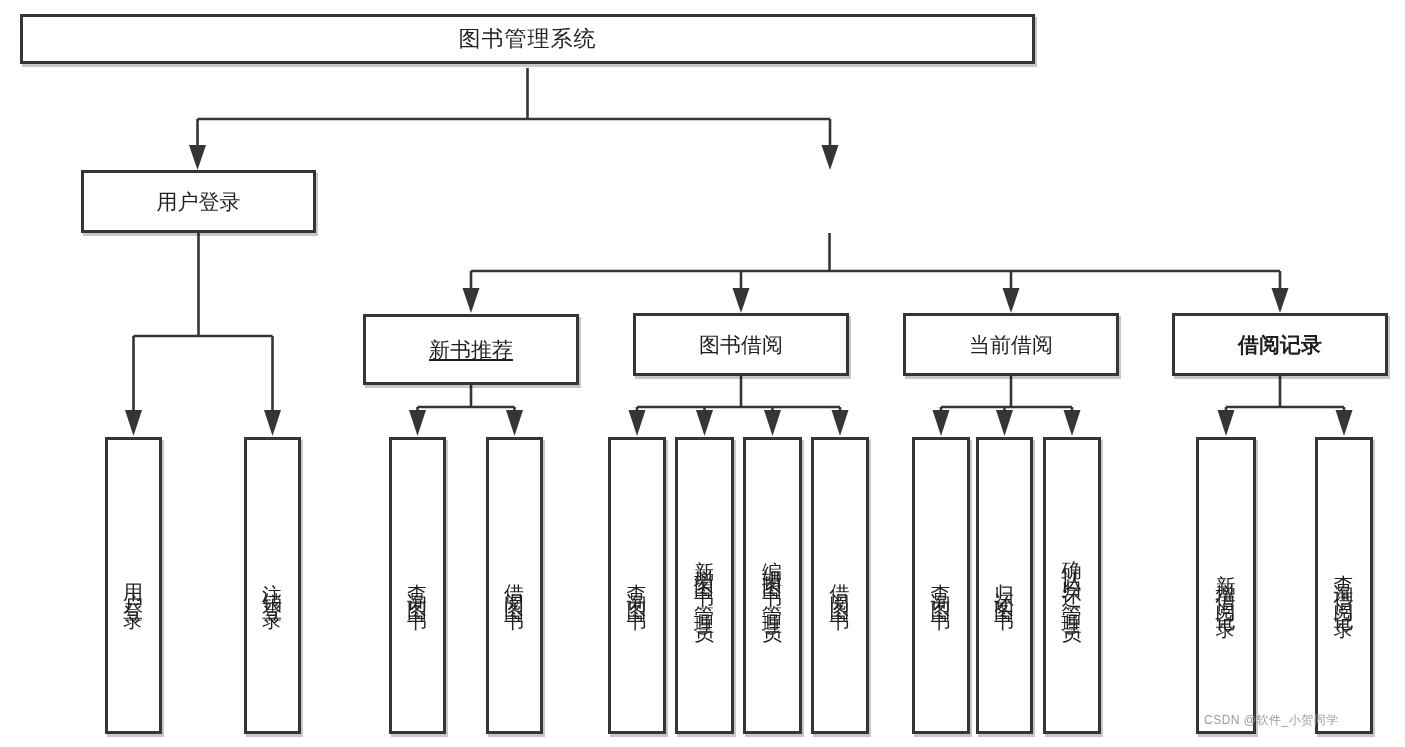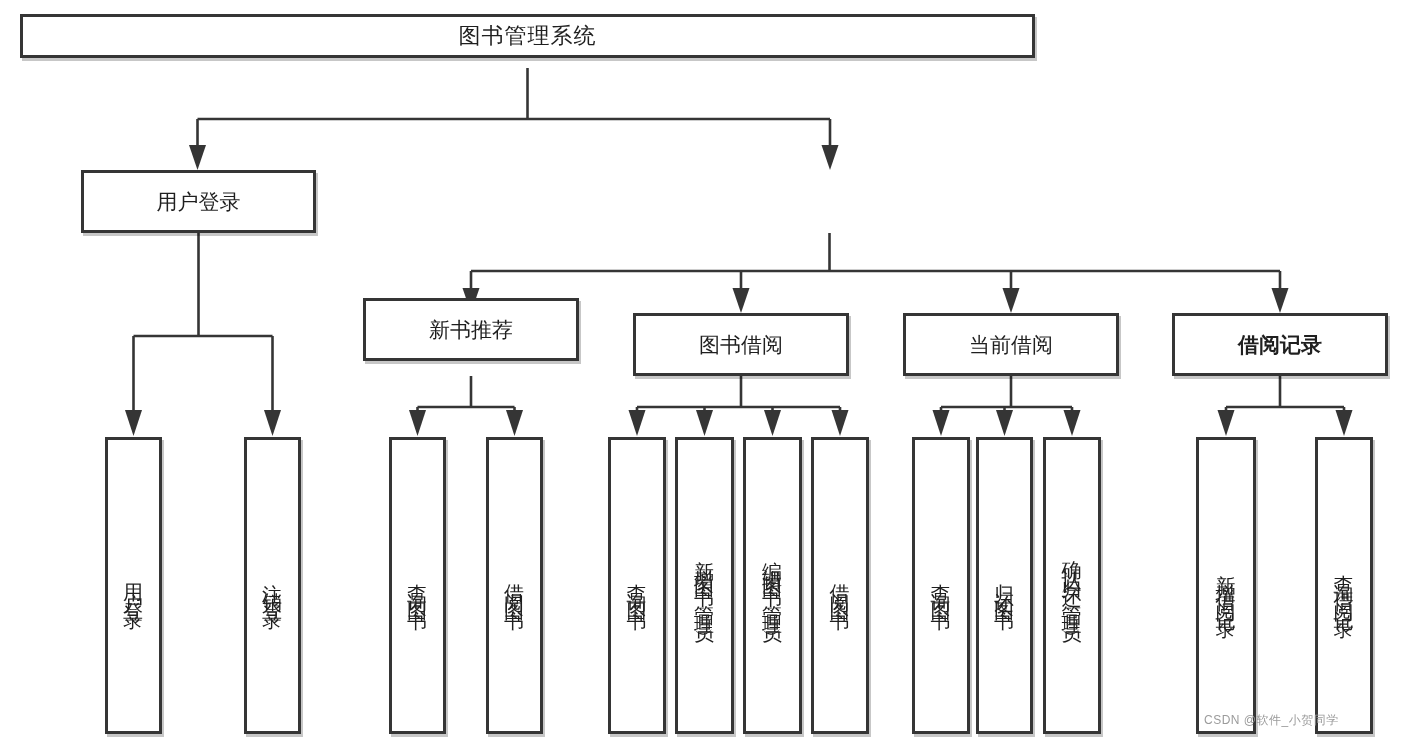--- a/index.html
+++ b/index.html
@@ -35,24 +35,24 @@
     top: 437px;
     height: 297px;
     writing-mode: vertical-rl;
     text-orientation: mixed;
     font-size: 20px;
     letter-spacing: 9px;
     line-height: 1;
     white-space: normal;
   }
   
-  .root-box        { left: 20px;   top: 14px;  width: 1015px; height: 44px; }
+  .root-box        { left: 20px;   top: 14px;  width: 1015px; height: 50px; }
   .b-user-login    { left: 81px;   top: 170px; width: 235px;  height: 63px; }
   .b-book-mgmt     { left: 712px;  top: 170px; width: 235px;  height: 63px; }
-  .s-new-book      { left: 363px;  top: 298px; width: 216px;  height: 63px; }
+  .s-new-book      { left: 363px;  top: 314px; width: 216px;  height: 71px; text-decoration: underline; }
   .s-book-borrow   { left: 633px;  top: 313px; width: 216px;  height: 63px; }
   .s-cur-borrow    { left: 903px;  top: 313px; width: 216px;  height: 63px; }
   .s-borrow-rec    { left: 1172px; top: 313px; width: 216px;  height: 63px; font-weight: bold; }
   
   .l1  { left: 105px;  width: 57px; }
   .l2  { left: 244px;  width: 57px; }
   .l3  { left: 389px;  width: 57px; }
   .l4  { left: 486px;  width: 57px; }
   .l5  { left: 608px;  width: 58px; }
   .l6  { left: 675px;  width: 59px; }

